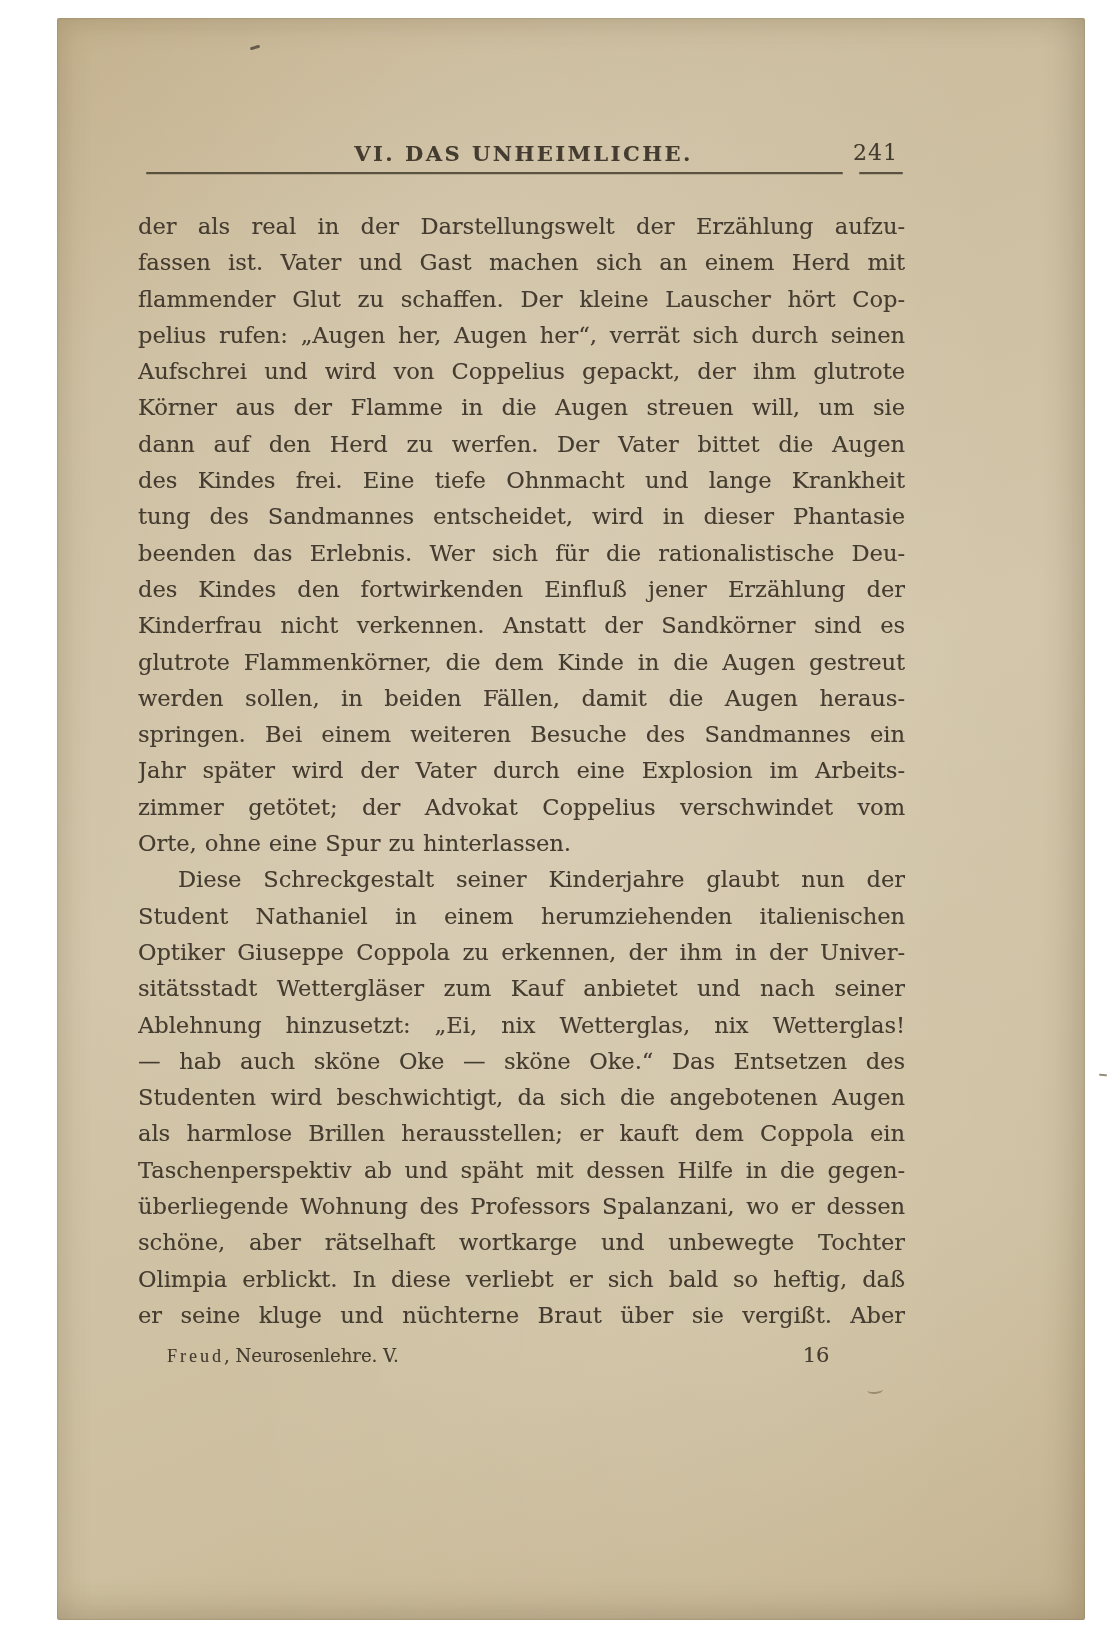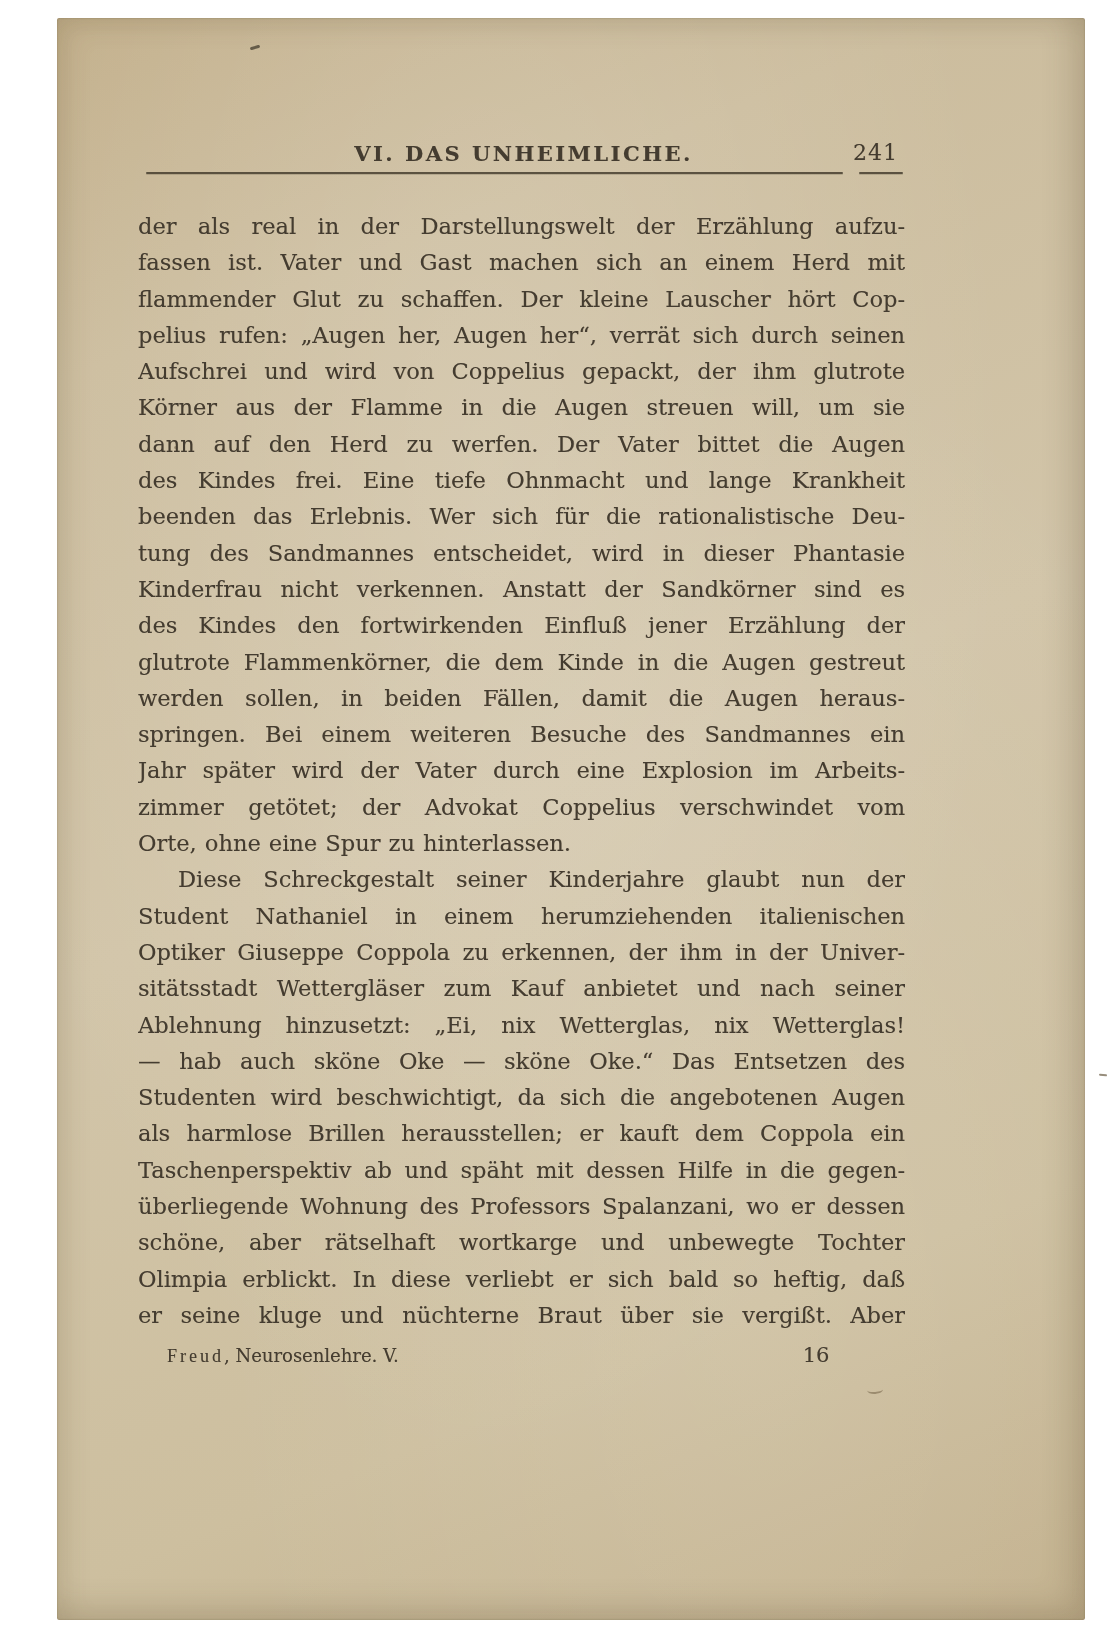--- a/index.html
+++ b/index.html
@@ -107,24 +107,24 @@
 
   <div class="body-text ink">
     <div class="line">der als real in der Darstellungswelt der Erzählung aufzu-</div>
     <div class="line">fassen ist. Vater und Gast machen sich an einem Herd mit</div>
     <div class="line">flammender Glut zu schaffen. Der kleine Lauscher hört Cop-</div>
     <div class="line">pelius rufen: „Augen her, Augen her“, verrät sich durch seinen</div>
     <div class="line">Aufschrei und wird von Coppelius gepackt, der ihm glutrote</div>
     <div class="line">Körner aus der Flamme in die Augen streuen will, um sie</div>
     <div class="line">dann auf den Herd zu werfen. Der Vater bittet die Augen</div>
     <div class="line">des Kindes frei. Eine tiefe Ohnmacht und lange Krankheit</div>
+    <div class="line">tung des Sandmannes entscheidet, wird in dieser Phantasie</div>
     <div class="line">beenden das Erlebnis. Wer sich für die rationalistische Deu-</div>
-    <div class="line">tung des Sandmannes entscheidet, wird in dieser Phantasie</div>
+    <div class="line">des Kindes den fortwirkenden Einfluß jener Erzählung der</div>
     <div class="line">Kinderfrau nicht verkennen. Anstatt der Sandkörner sind es</div>
-    <div class="line">des Kindes den fortwirkenden Einfluß jener Erzählung der</div>
     <div class="line">glutrote Flammenkörner, die dem Kinde in die Augen gestreut</div>
     <div class="line">werden sollen, in beiden Fällen, damit die Augen heraus-</div>
     <div class="line">springen. Bei einem weiteren Besuche des Sandmannes ein</div>
     <div class="line">Jahr später wird der Vater durch eine Explosion im Arbeits-</div>
     <div class="line">zimmer getötet; der Advokat Coppelius verschwindet vom</div>
     <div class="line end">Orte, ohne eine Spur zu hinterlassen.</div>
     <div class="line indent">Diese Schreckgestalt seiner Kinderjahre glaubt nun der</div>
     <div class="line">Student Nathaniel in einem herumziehenden italienischen</div>
     <div class="line">Optiker Giuseppe Coppola zu erkennen, der ihm in der Univer-</div>
     <div class="line">sitätsstadt Wettergläser zum Kauf anbietet und nach seiner</div>

